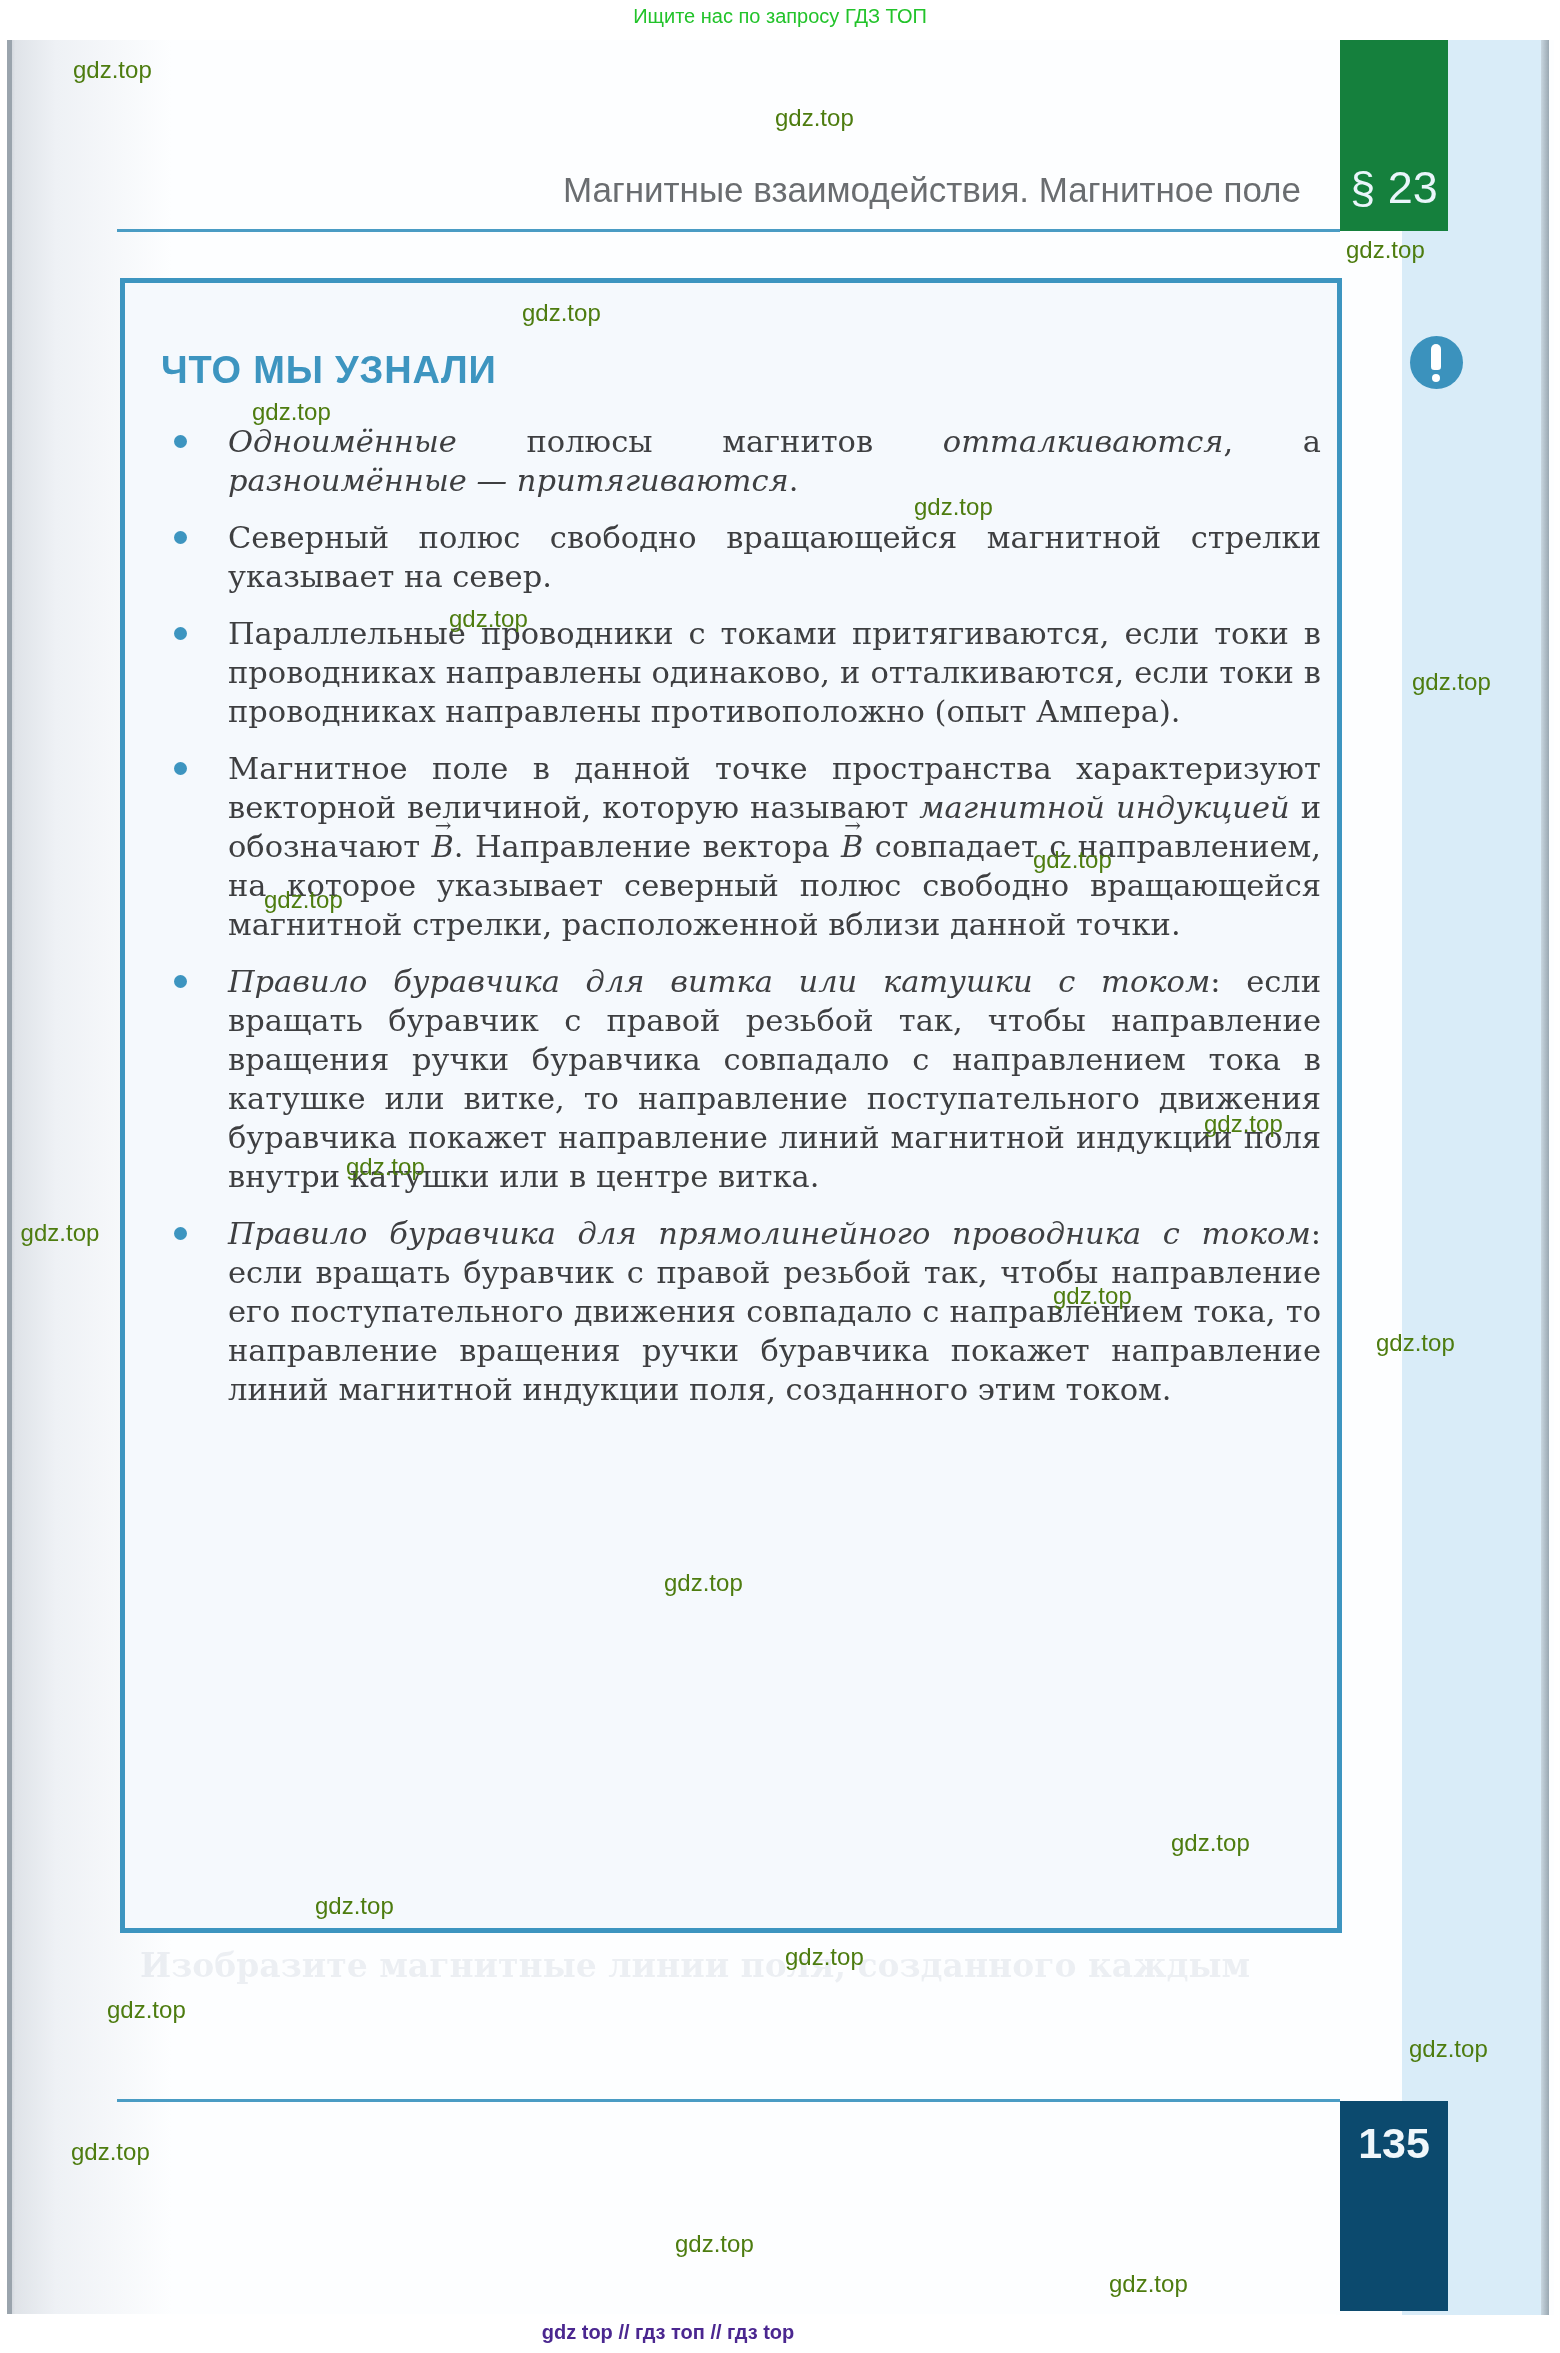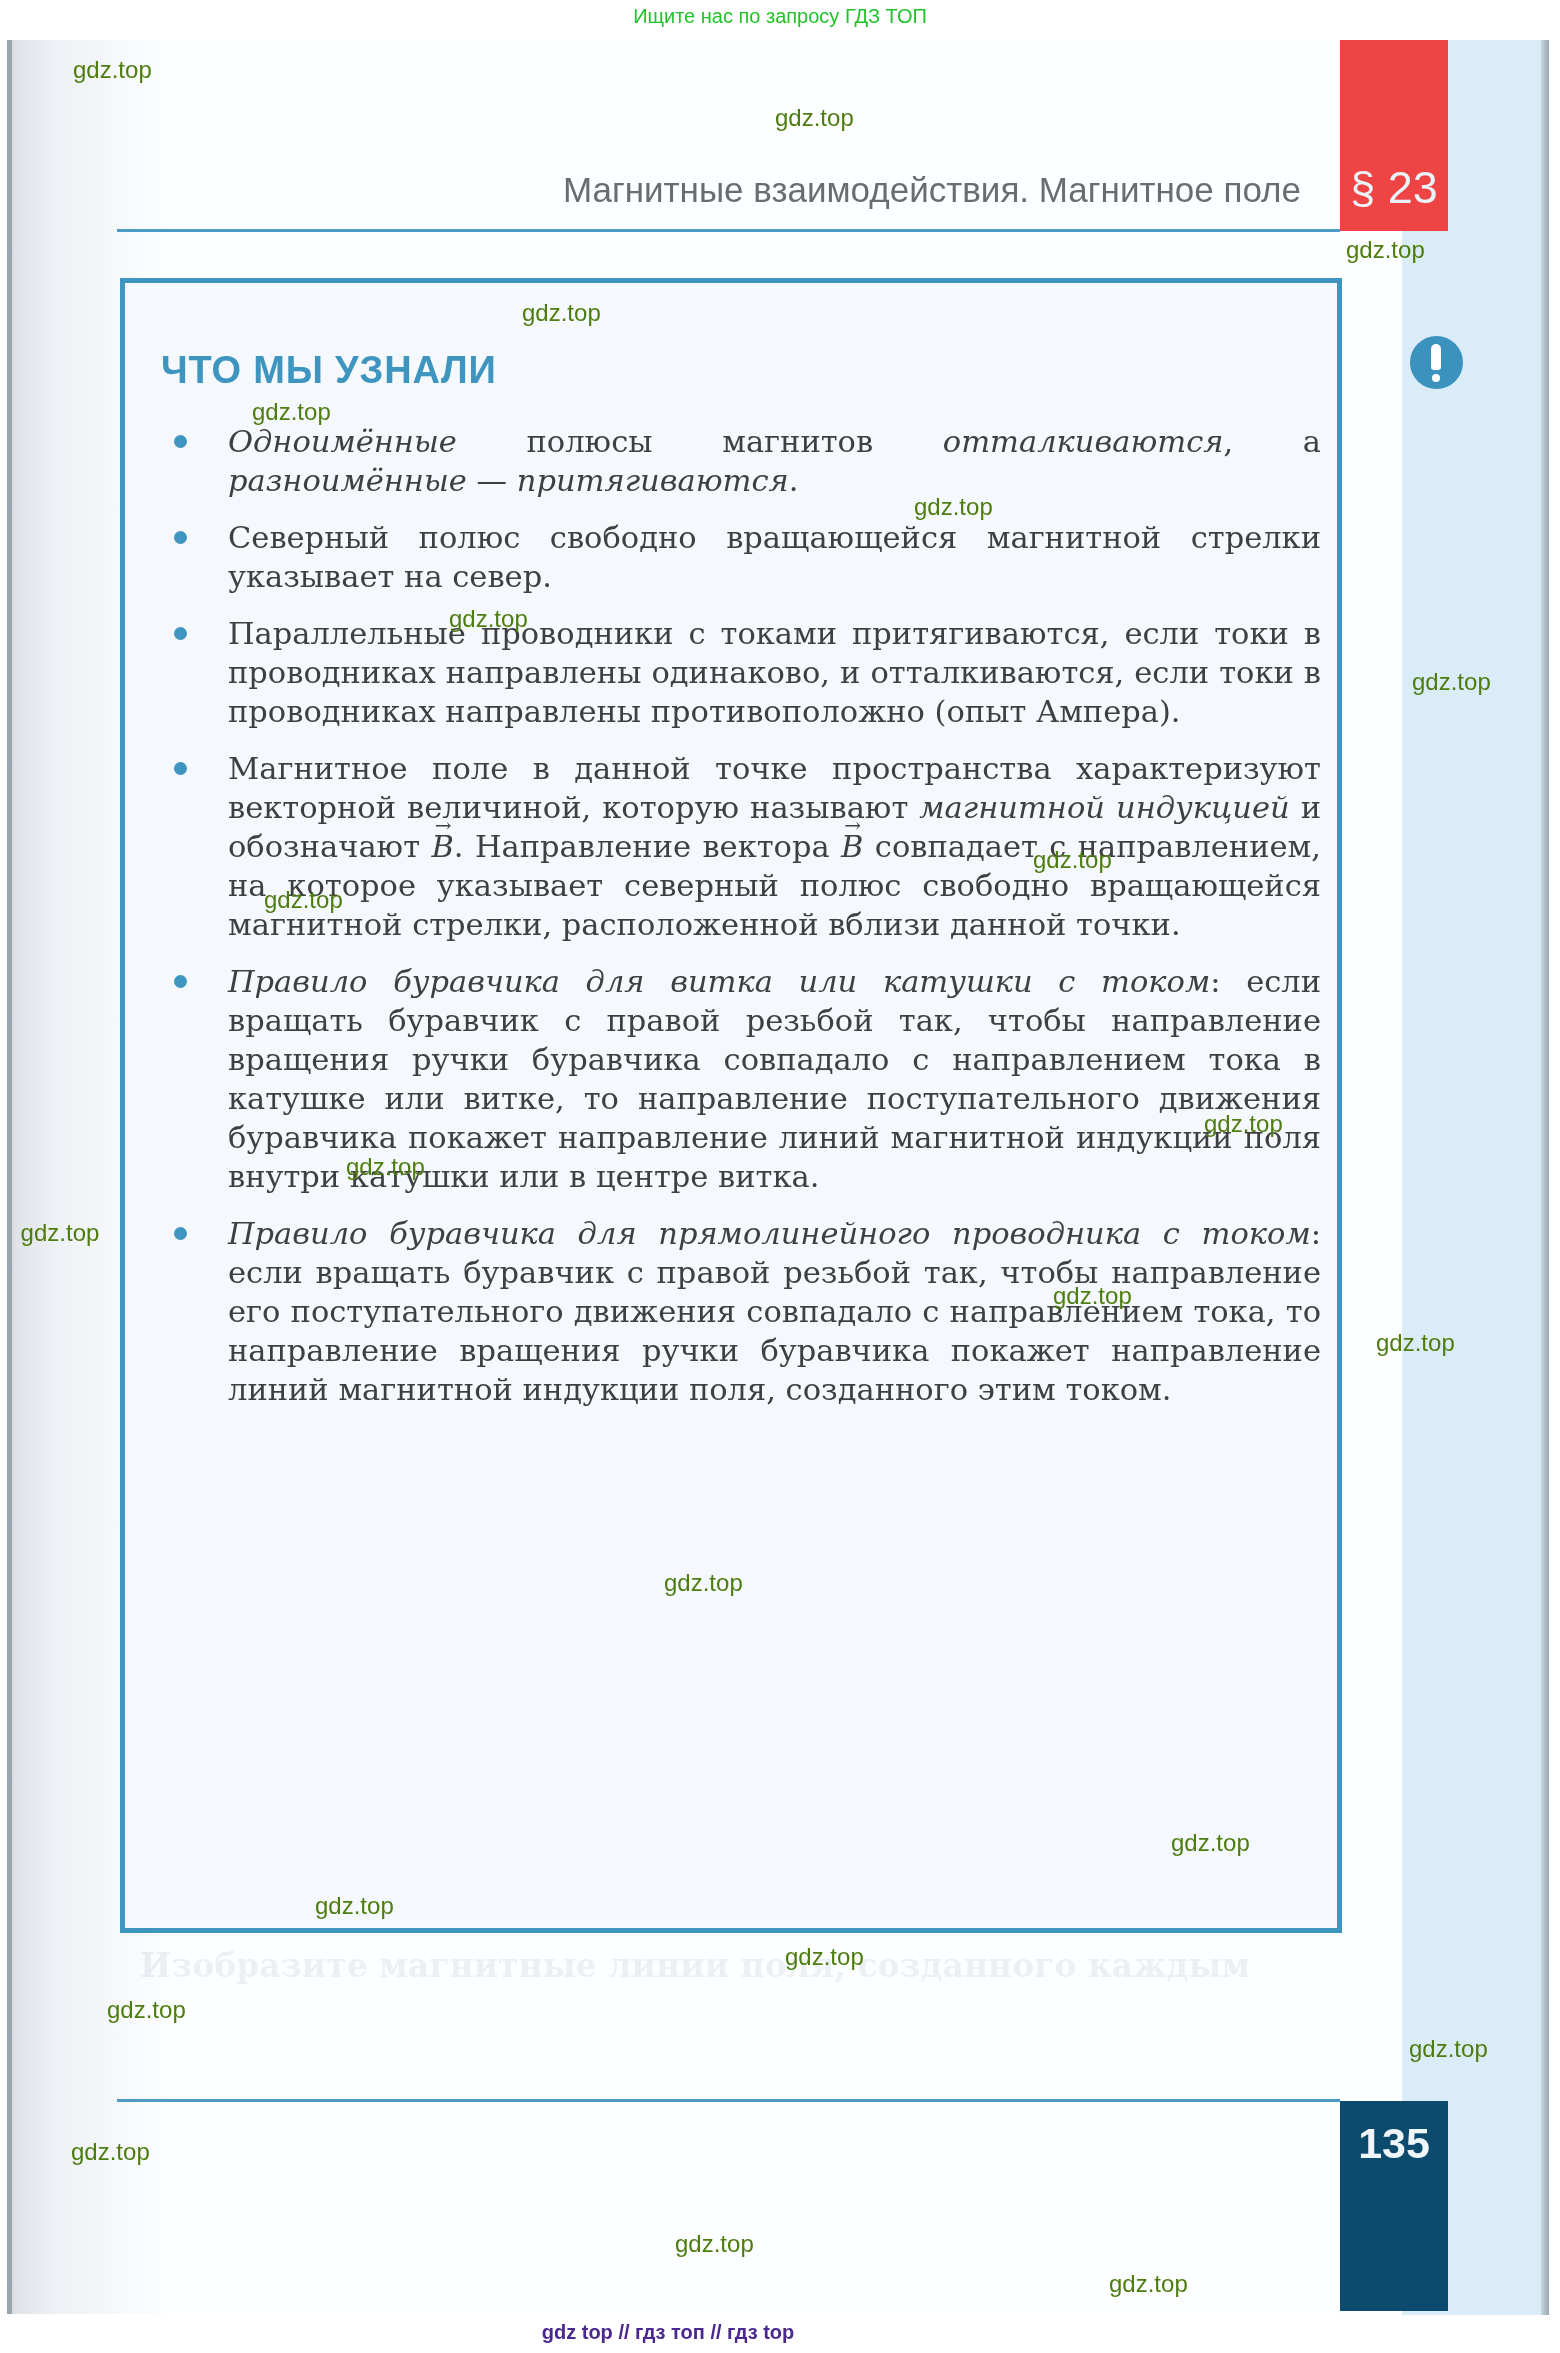--- a/index.html
+++ b/index.html
@@ -3,21 +3,21 @@
 <meta charset="utf-8">
 <style>
   html, body { margin:0; padding:0; }
   body { width:1560px; height:2354px; position:relative; background:#ffffff; overflow:hidden; font-family:"DejaVu Serif", serif; }
   .top-banner { position:absolute; top:0; left:0; width:1560px; height:36px; text-align:center; color:#22c32a; font-family:"Liberation Sans", sans-serif; font-size:20px; line-height:33px; }
   .page { position:absolute; left:6.6px; top:40px; width:1547px; height:2275px; background:#fdfeff; }
   .page-shadow { position:absolute; left:6.6px; top:40px; width:165px; height:2275px; background:linear-gradient(90deg,#c4c9d0 0px,#dfe3e8 8.2px,#eef1f5 49px,rgba(253,254,255,0) 165px); }
   .page-edge { position:absolute; left:6.6px; top:40px; width:5px; height:2275px; background:#9aa4ad; }
   .sidebar { position:absolute; left:1402px; top:40px; width:145px; height:2275px; background:#d9ecf8; }
   .sidebar-edge { position:absolute; left:1541px; top:40px; width:8.2px; height:2275px; background:linear-gradient(90deg,#c8d6e0,#9aa8b2); }
-  .section-tab { position:absolute; left:1340px; top:40px; width:108px; height:191px; background:#ef4444; color:#eaf5fb; font-family:"Liberation Sans", sans-serif; font-size:45px; text-align:center; box-sizing:border-box; padding-top:122px; }
+  .section-tab { position:absolute; left:1340px; top:40px; width:108px; height:191px; background:#15803d; color:#eaf5fb; font-family:"Liberation Sans", sans-serif; font-size:45px; text-align:center; box-sizing:border-box; padding-top:122px; }
   .header-rule { position:absolute; left:117px; top:229px; width:1223px; height:3.3px; background:#4a9cc4; }
   .chapter-title { position:absolute; right:259px; top:170px; color:#6a6d70; font-family:"Liberation Sans", sans-serif; font-size:35px; white-space:nowrap; }
   .alert-icon { position:absolute; left:1410px; top:336px; width:53px; height:53px; border-radius:50%; background:#3b92bd; }
   .alert-icon::before { content:""; position:absolute; left:21.4px; top:8.2px; width:10px; height:26px; background:#fff; border-radius:5px 5px 3.3px 3.3px; }
   .alert-icon::after { content:""; position:absolute; left:22px; top:38px; width:8.2px; height:8.2px; background:#fff; border-radius:50%; }
   .summary-box { position:absolute; left:120px; top:278px; width:1222px; height:1655px; box-sizing:border-box; border:5.8px solid #3d95c0; background:#f5f9fd; }
   .box-heading { position:absolute; left:36px; top:66px; color:#3d95c0; font-family:"Liberation Sans", sans-serif; font-weight:bold; font-size:38px; letter-spacing:0.8px; }
   .bullets { position:absolute; left:41px; top:139px; width:1155px; margin:0; padding:0; list-style:none; }
   .bullet { position:relative; padding-left:62px; color:#3e3f41; font-size:30.5px; line-height:39px; text-align:justify; margin-bottom:18px; }
   .bullet-dot { position:absolute; left:8.2px; top:13px; width:13px; height:13px; border-radius:50%; background:#3d95c0; }

